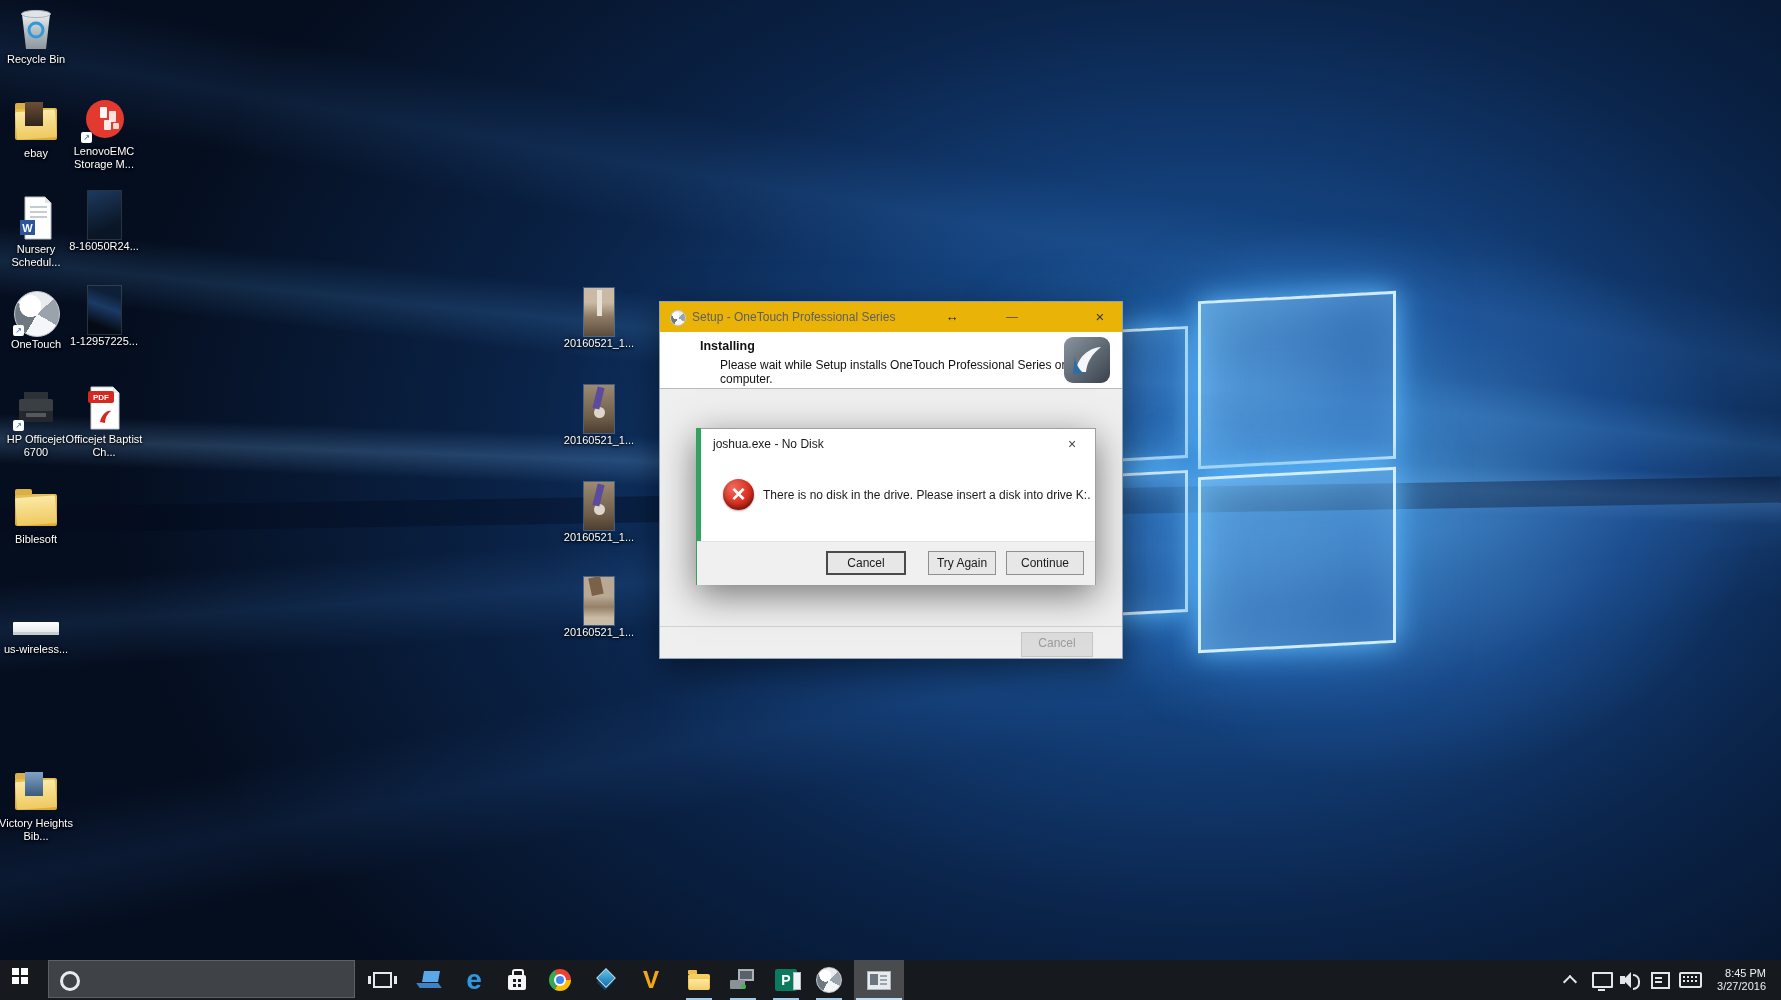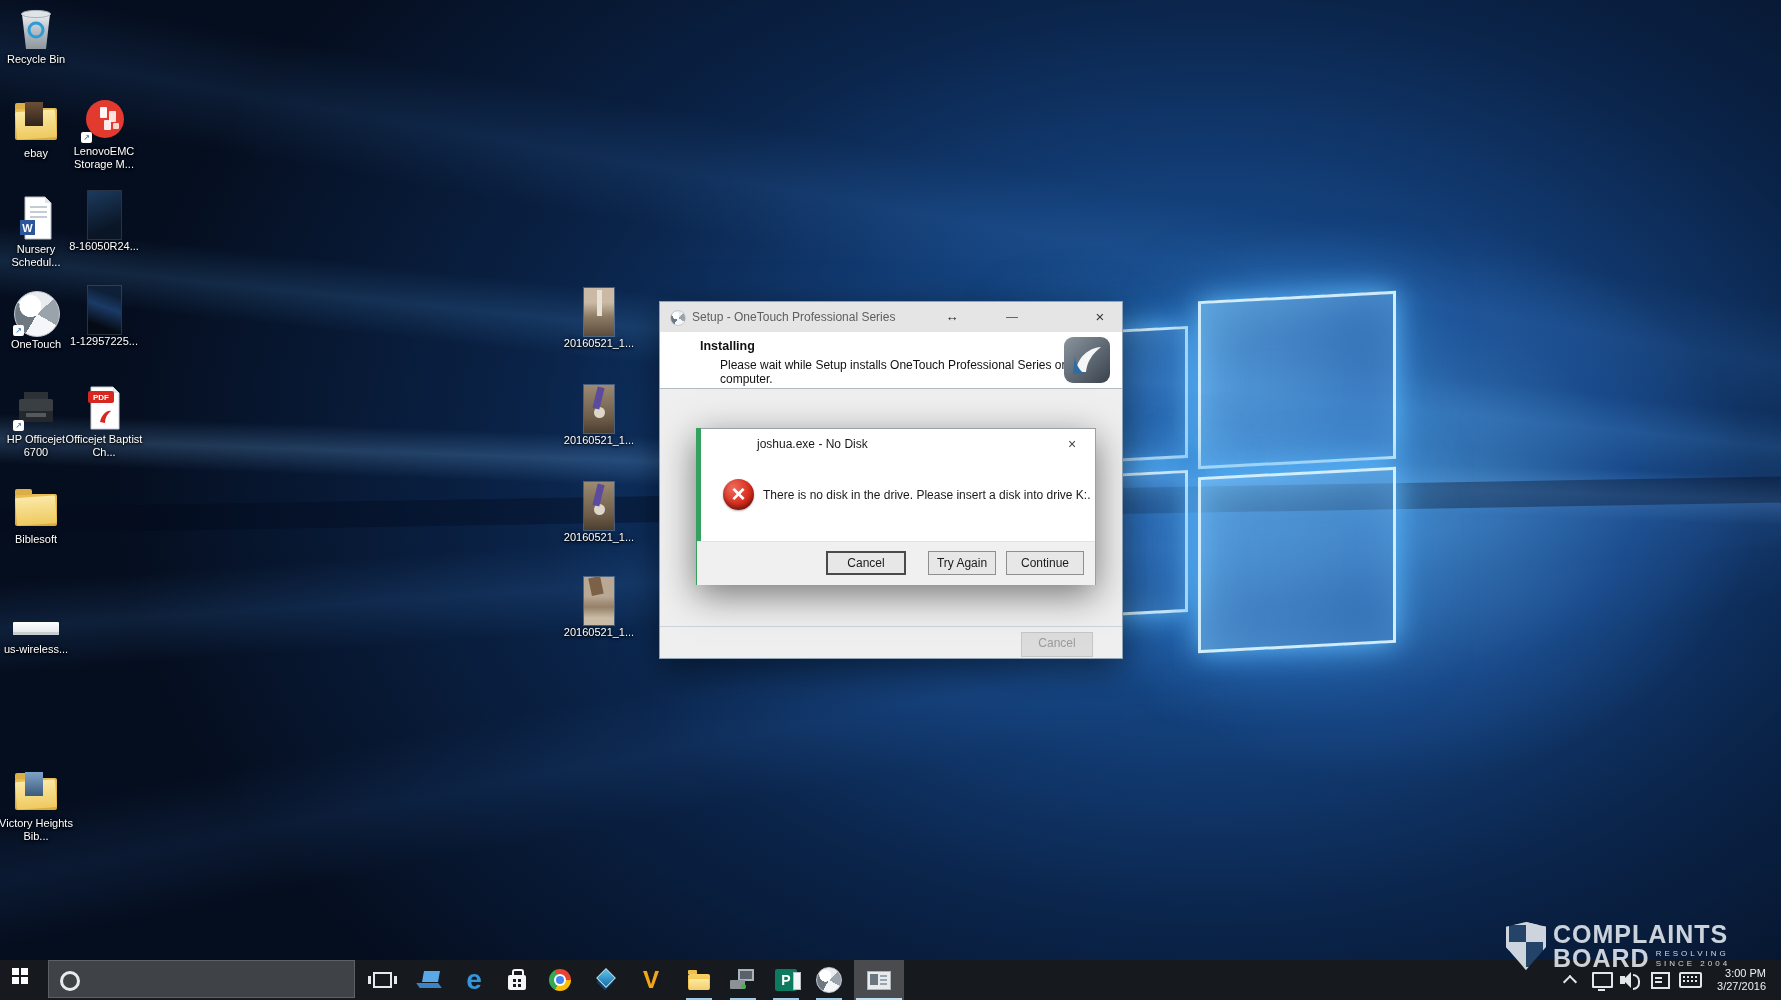--- a/index.html
+++ b/index.html
@@ -48,39 +48,39 @@
   .ph1::after{content:"";position:absolute;left:13px;top:2px;width:5px;height:26px;background:#e8e2d6;}
   .ph2{background:linear-gradient(#9c8a72,#6d5c48 70%,#4c3e30);}
   .ph2::after{content:"";position:absolute;left:11px;top:2px;width:7px;height:22px;background:#5b4a9e;transform:rotate(14deg);}
   .ph2::before{content:"";position:absolute;left:10px;top:22px;width:11px;height:11px;border-radius:50%;background:#ddd7c9;}
   .ph4{background:linear-gradient(#b9a894 0 40%,#968068,#c9bba6 85%);}
   .ph4::after{content:"";position:absolute;left:6px;top:0;width:12px;height:18px;background:#7a6148;transform:rotate(-12deg);}
   
   .win{position:absolute;background:#fff;box-shadow:0 10px 34px rgba(0,0,0,.5);}
   
   .setup{left:659px;top:301px;width:462px;height:356px;border:1px solid #8fa3b5;z-index:20;}
-  .s-title{position:absolute;left:0;top:0;right:0;height:30px;background:#e5e5e5;}
+  .s-title{position:absolute;left:0;top:0;right:0;height:30px;background:#eab308;}
   .s-ticon{position:absolute;left:10px;top:8px;width:14px;height:14px;}
   .s-ttext{position:absolute;left:32px;top:0;line-height:30px;font-size:12px;color:#5f5f5f;}
   .tg{position:absolute;top:0;width:24px;text-align:center;line-height:30px;color:#222;}
   .tg-move{left:280px;font-size:13px;font-weight:bold;}
   .tg-min{left:340px;font-size:12px;color:#555;}
   .tg-close{left:428px;font-size:15px;color:#333;}
   .s-header{position:absolute;left:0;top:30px;right:0;height:56px;background:#fff;border-bottom:1px solid #b4bcc3;}
   .s-heading{position:absolute;left:40px;top:7px;font-size:12.5px;font-weight:bold;color:#111;}
   .s-sub{position:absolute;left:60px;top:26px;font-size:12px;color:#111;}
   .s-logo{position:absolute;right:12px;top:5px;width:46px;height:46px;}
   .s-body{position:absolute;left:0;top:87px;right:0;bottom:0;background:#efefef;}
   .s-sep{position:absolute;left:0;top:237px;right:0;height:1px;background:#cfd4d8;}
   .s-cancel{position:absolute;left:361px;top:243px;width:70px;height:23px;background:#dcdcdc;border:1px solid #c6c6c6;
     font-size:12px;color:#9b9b9b;text-align:center;line-height:21px;}
   
   .errdlg{left:696px;top:428px;width:398px;height:155px;border:1px solid #9aa0a6;z-index:30;}
   .e-green{position:absolute;left:-1px;top:-1px;width:5px;height:157px;background:#35a15f;}
-  .e-title{position:absolute;left:16px;top:0;line-height:30px;font-size:12px;color:#1a1a1a;margin-left:44px;}
+  .e-title{position:absolute;left:16px;top:0;line-height:30px;font-size:12px;color:#1a1a1a;}
   .e-close{position:absolute;right:8px;top:0;width:30px;text-align:center;line-height:30px;font-size:14px;color:#444;}
   .e-icon{position:absolute;left:26px;top:50px;width:31px;height:31px;border-radius:50%;
     background:radial-gradient(circle at 32% 28%,#f06a5a,#d92f1f 55%,#8f1309);box-shadow:inset 0 -3px 5px rgba(0,0,0,.35),0 1px 2px rgba(0,0,0,.3);}
   .e-icon::after{content:"\00d7";position:absolute;left:0;top:0;width:31px;line-height:30px;text-align:center;
     color:#fff;font-size:24px;font-weight:bold;}
   .e-msg{position:absolute;left:66px;top:59px;font-size:12px;color:#1a1a1a;}
   .e-btnrow{position:absolute;left:0;right:0;top:112px;height:43px;background:#f0f0f0;border-top:1px solid #e2e2e2;}
   .ebtn{position:absolute;top:9px;height:24px;background:#e7e7e7;border:1px solid #8f8f8f;font-size:12px;color:#1a1a1a;
     text-align:center;line-height:22px;box-sizing:border-box;}
   .eb-cancel{left:129px;width:80px;border:2px solid #4a4a4a;line-height:20px;}
@@ -447,32 +447,19 @@
         </span>
       </div>
     <div class="tray-ic" style="left:1646px">
         <span class="ac"></span>
       </div>
     <div class="tray-ic" style="left:1676px">
         <span class="kb"></span>
       </div>
 
     <div class="clock">
-      <span>3:00 PM</span>
+      <span>8:45 PM</span>
       <span>3/27/2016</span>
     </div>
   </div>
 
-  <div class="watermark">
-    <span class="wm-shield"></span>
-    <span class="wm-text">
-      <span class="wm-l1" style="display:block">COMPLAINTS</span>
-      <span class="wm-row">
-        <span class="wm-l2">BOARD</span>
-        <span class="wm-tag">
-          <span style="display:block">RESOLVING</span>
-          <span style="display:block">SINCE 2004</span>
-        </span>
-      </span>
-    </span>
-  </div>
 
 </div>
 
 </body></html>

